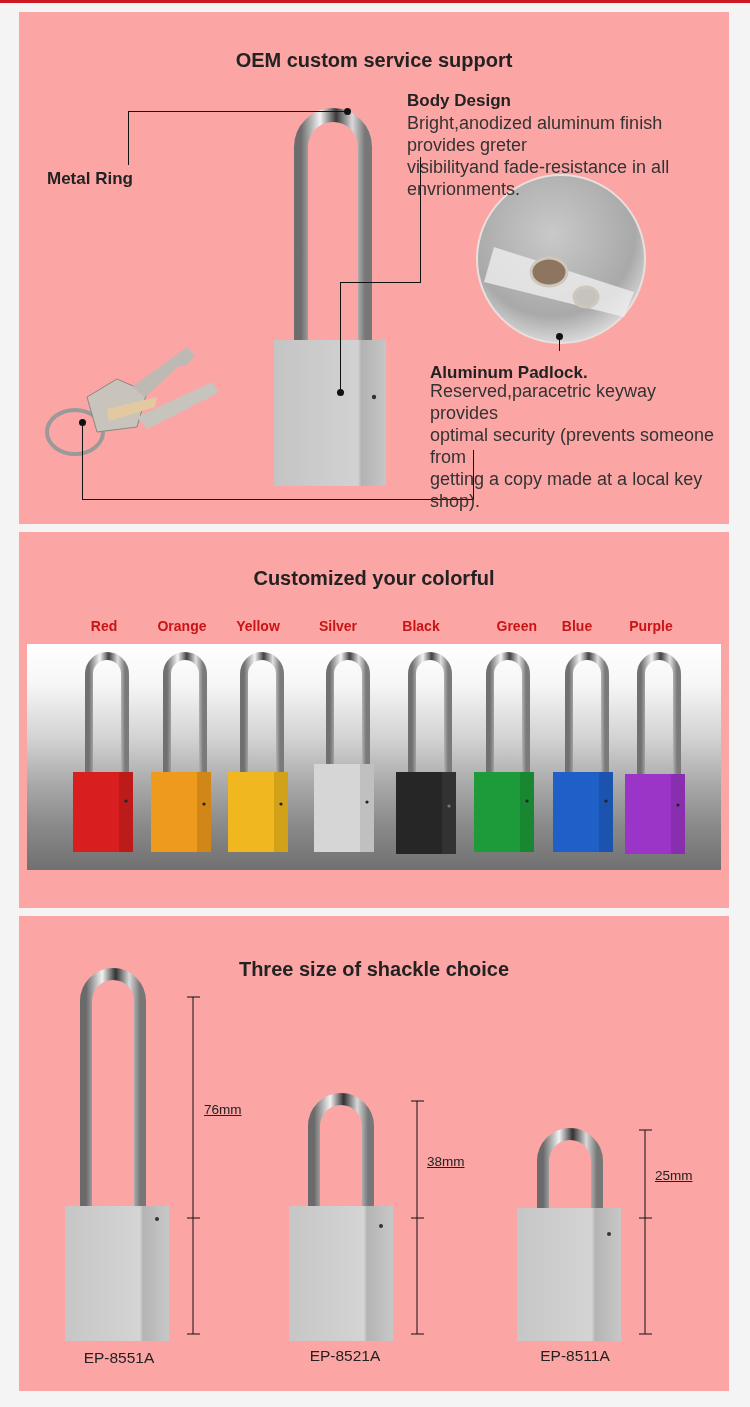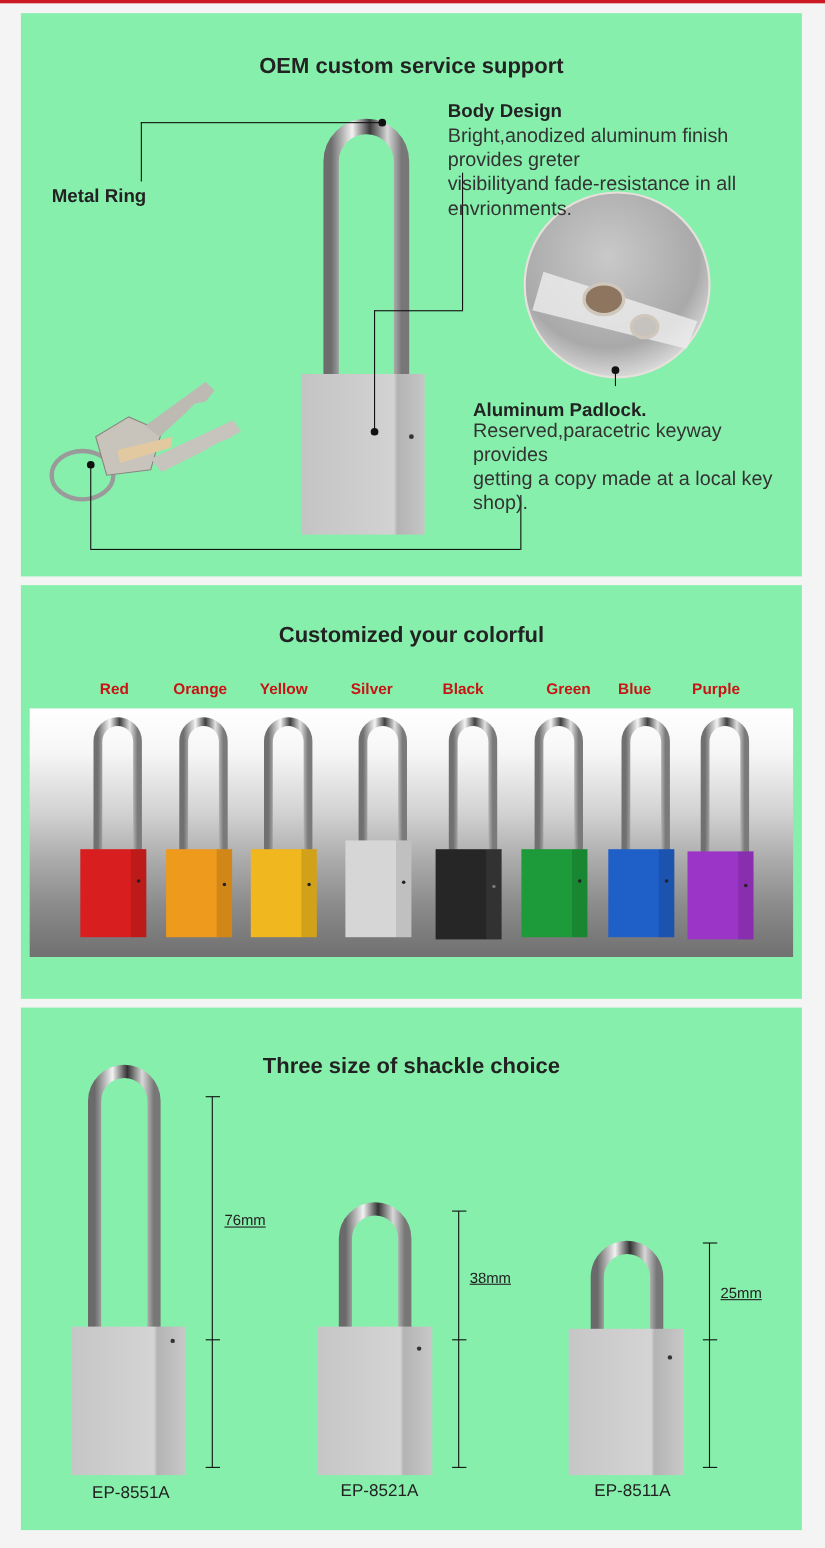--- a/index.html
+++ b/index.html
@@ -1,19 +1,19 @@
 <!DOCTYPE html>
 <html><head>
 <meta charset="utf-8">
 <style>
   * { box-sizing: border-box; margin: 0; padding: 0; }
   html, body { width: 750px; height: 1407px; background: #f4f4f4; overflow: hidden; }
   body { position: relative; font-family: "Liberation Sans", sans-serif; color: #222; }
   .topbar { position: absolute; left: 0; top: 0; width: 750px; height: 3px; background: #cc1a22; }
-  .card { position: absolute; left: 19px; width: 710px; background: #86efac; }
+  .card { position: absolute; left: 19px; width: 710px; background: #fca5a5; }
   #card1 { top: 12px; height: 512px; }
   #card2 { top: 532px; height: 376px; }
   #card3 { top: 916px; height: 475px; }
   .h { position: absolute; left: 0; width: 100%; text-align: center; font-weight: bold; font-size: 20px; color: #222; }
   .ft { position: absolute; font-weight: bold; font-size: 17px; color: #222; }
   .fd { position: absolute; font-size: 18px; line-height: 22px; color: #333; }
   .line { position: absolute; background: #111; }
   .dot { position: absolute; width: 7px; height: 7px; border-radius: 50%; background: #111; }
   svg { position: absolute; overflow: visible; }
   .clabel { position: absolute; top: 86px; width: 80px; text-align: center; font-weight: bold; font-size: 14px; color: #c81414; }
@@ -94,20 +94,21 @@
 
   <div class="ft" style="left:388px;top:79px;">Body Design</div>
   <div class="fd" style="left:388px;top:100px;">
     <div>Bright,anodized aluminum finish provides greter</div>
     <div>visibilityand fade-resistance in all envrionments.</div>
   </div>
 
   <div class="ft" style="left:411px;top:351px;">Aluminum Padlock.</div>
   <div class="fd" style="left:411px;top:368px;">
     <div>Reserved,paracetric keyway provides</div>
+    <div>optimal security (prevents someone from</div>
     <div>getting a copy made at a local key shop).</div>
   </div>
 </div>
 
 <div class="card" id="card2">
   <div class="h" style="top:35px;">Customized your colorful</div>
 
   <div class="clabel" style="left:45px;">Red</div>
   <div class="clabel" style="left:123px;">Orange</div>
   <div class="clabel" style="left:199px;">Yellow</div>

